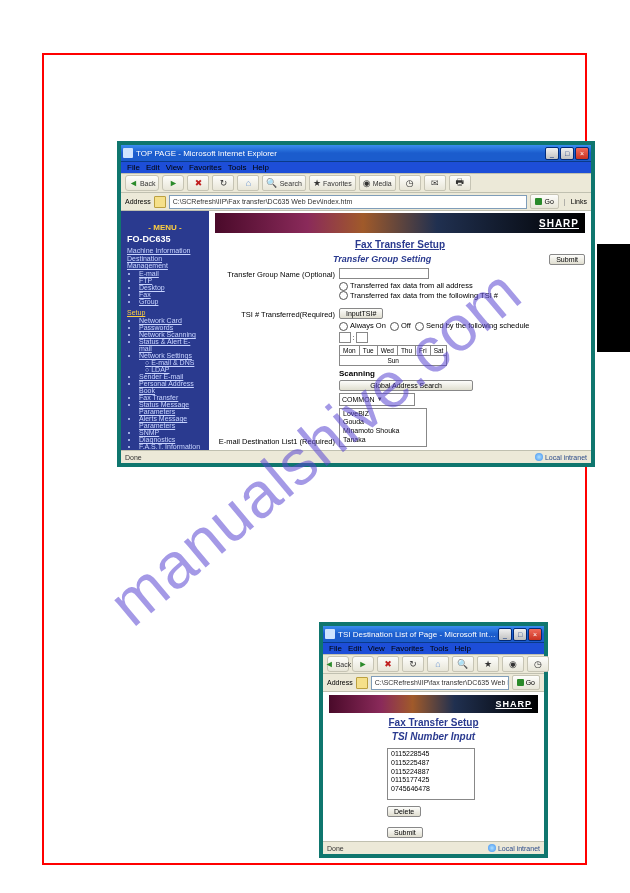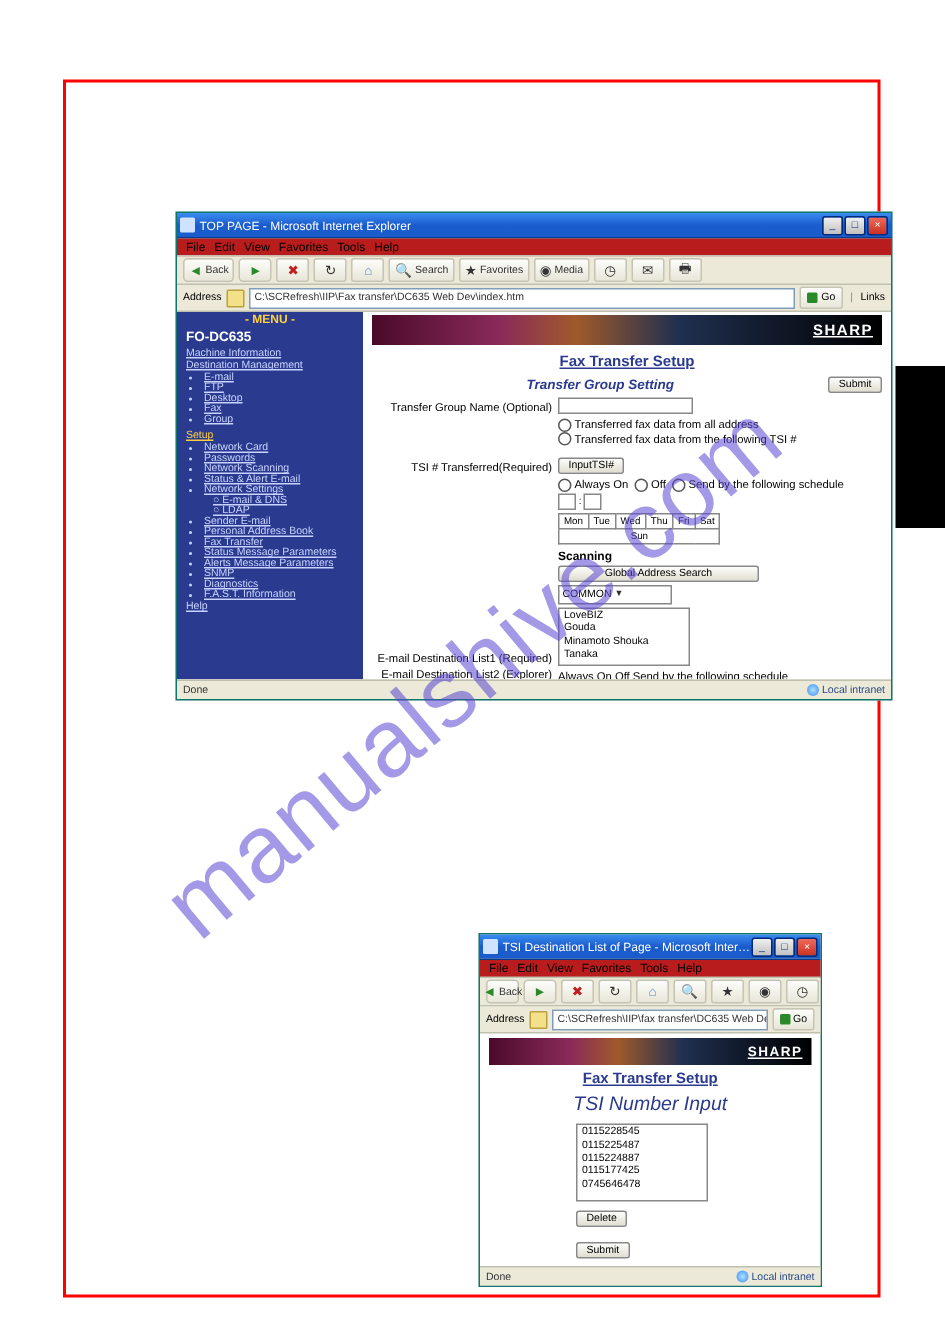--- a/index.html
+++ b/index.html
@@ -35,21 +35,21 @@
     right:0; top:244px;
     width:33px; height:108px;
     background:#000;
     z-index:60;
   }
 
   
   .ie-window {
     position:absolute;
     background:#ece9d8;
-    border:1px solid #0f766e;
+    border:4px solid #0f766e;
     box-shadow:0 0 0 0 rgba(0,0,0,0.2);
     box-sizing:border-box;
     display:flex;
     flex-direction:column;
   }
   .win1 { left:117px; top:141px; width:478px; height:326px; }
   .win2 { left:319px; top:622px; width:229px; height:236px; }
 
   .titlebar {
     height:16px;
@@ -58,21 +58,21 @@
     display:flex; align-items:center;
     padding:0 2px;
     font-size:8px;
     border-bottom:1px solid #0a3a8a;
   }
   .titlebar .ieicon { width:10px; height:10px; background:#cfe3ff; margin-right:3px; border-radius:1px; }
   .title-text { flex:1; white-space:nowrap; overflow:hidden; text-overflow:ellipsis; }
   .winbtn { width:12px; height:11px; margin-left:1px; background:linear-gradient(#f0f0f0,#c0c0c0); border:1px solid #002a7a; border-radius:2px; display:flex; align-items:center; justify-content:center; font-size:7px; line-height:1; color:#002a7a;}
   .winbtn.close { background:linear-gradient(#f16a5a,#c93222); color:#fff;}
   .menubar {
-    background:#b91c1c;
+    background:#1d4ed8;
     border-bottom:1px solid #c0c0b0;
     display:flex; gap:6px;
     padding:1px 6px;
     font-size:8px; color:#000;
   }
   .menubar span { cursor:default; }
   .toolbar {
     background:#ece9d8;
     border-bottom:1px solid #c0c0b0;
     display:flex; align-items:center;
@@ -116,22 +116,22 @@
     padding:0 4px; font-size:7px; color:#333;
   }
   .statusbar .intzone { display:flex; align-items:center; gap:2px; color:#2a4a8a;}
   .statusbar .globe { width:8px;height:8px; border-radius:50%; background:radial-gradient(#aee0ff,#3a8df0);}
 
   
   .page {
     flex:1; background:#fff; display:flex; overflow:hidden;
   }
   .sidebar {
-    width:124px; background:#2a3a8f; color:#fff;
-    padding:0 6px; font-size:7px;
+    width:88px; background:#2a3a8f; color:#fff;
+    padding:12px 6px; font-size:7px;
     box-sizing:border-box;
     overflow:hidden;
   }
   .sidebar .menu-label { color:#ffd040; font-weight:bold; text-align:center; font-size:8px; margin-bottom:2px;}
   .sidebar .model { color:#fff; font-size:9px; font-weight:bold; margin-bottom:3px;}
   .sidebar a, .sidebar .link { color:#c8d4ff; text-decoration:underline; display:block; margin:1px 0; cursor:pointer;}
   .sidebar .sec { color:#ffd040; text-decoration:underline; margin-top:4px; margin-bottom:1px; display:block;}
   .sidebar ul { list-style:disc; padding-left:12px; margin:1px 0;}
   .sidebar ul li { color:#c8d4ff; text-decoration:underline; margin:0; }
   .sidebar ul li .sub { display:block; padding-left:6px; }
@@ -434,21 +434,21 @@
     <div class="gobtn">
         <span class="g"></span>
         <span>Go</span>
       </div>
   </div>
 
   <div class="page">
     <div class="main-simple" style="flex:1;">
       <div class="banner">SHARP</div>
       <h1 class="center" style="color:#2a3a8f;font-size:10px;text-decoration:underline;margin:3px 0;">Fax Transfer Setup</h1>
-      <h2 class="center" style="color:#2a3a8f;font-size:13px;font-style:italic;font-weight:normal;margin:2px 0 6px 0;">TSI Number Input</h2>
+      <h2 class="center" style="color:#2a3a8f;font-size:10px;font-style:italic;font-weight:bold;margin:2px 0 6px 0;">TSI Number Input</h2>
 
       <div style="margin-left:58px;">
         <div class="listbox" style="width:80px;height:48px;">
           <div>0115228545</div>
           <div>0115225487</div>
           <div>0115224887</div>
           <div>0115177425</div>
           <div>0745646478</div>
         </div>
         <div style="margin-top:6px;"><span class="htmlbtn">Delete</span></div>

